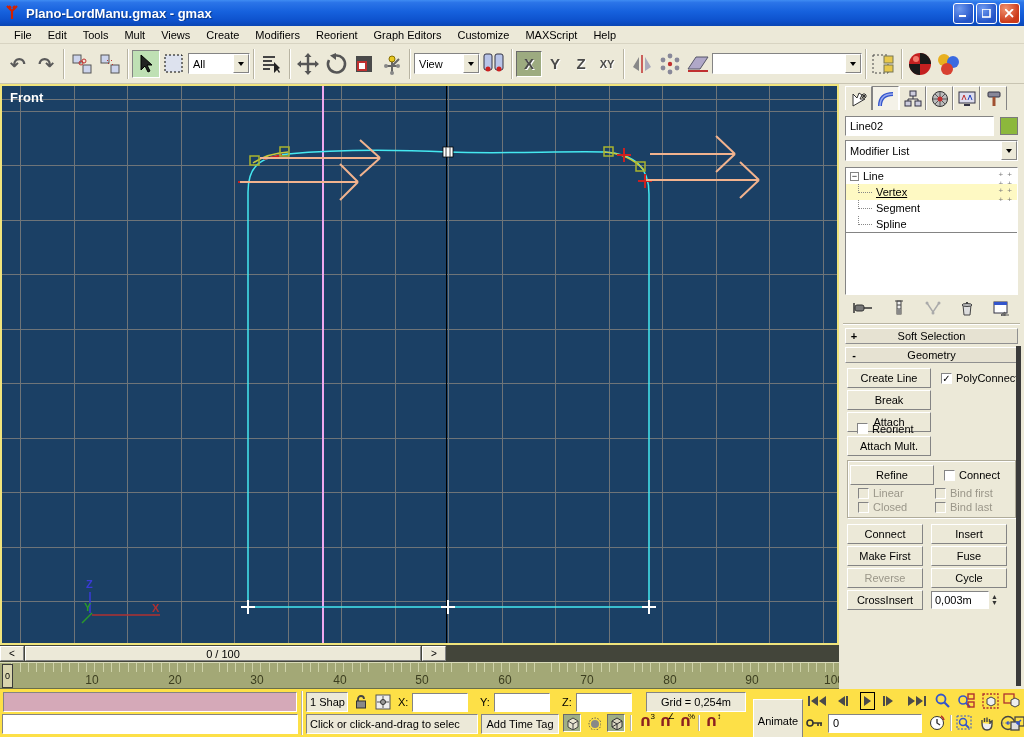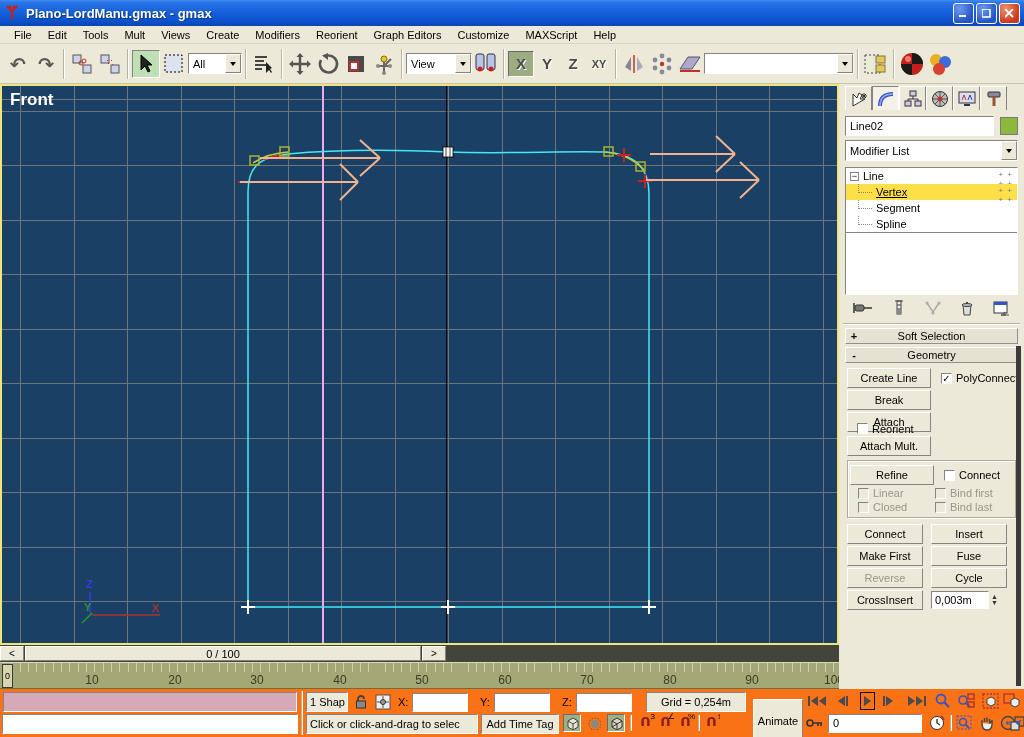--- a/index.html
+++ b/index.html
@@ -44,40 +44,40 @@
     display:flex; align-items:center; justify-content:center; }
   .arr-dn { width:0; height:0; border:3px solid transparent; border-top:4px solid #000; margin-top:3px; }
 
   
   .viewport { position:absolute; left:0; top:84px; width:839px; height:561px;
     border:2px solid #f0e47c; background-color:#1b4065;
     background-image:
       repeating-linear-gradient(90deg,#6e7478 0px,#6e7478 1px,transparent 1px,transparent 53.5px),
       repeating-linear-gradient(0deg,#6e7478 0px,#6e7478 1px,transparent 1px,transparent 54.5px);
     background-position: 18px 0, 0 14px; overflow:hidden; }
-  .vp-label { position:absolute; left:8px; top:4px; color:#fff; font-weight:bold; font-size:17px; }
+  .vp-label { position:absolute; left:8px; top:4px; color:#fff; font-weight:bold; font-size:13px; }
   .pink-line { position:absolute; left:320px; top:0; width:2px; height:100%; background:#efa8ef; }
   .black-line { position:absolute; left:444px; top:0; width:1px; height:100%; background:#000; }
   .shape-svg, .tripod-svg { position:absolute; left:0; top:0; }
 
   
   .panel { position:absolute; left:839px; top:84px; width:185px; height:606px; background:#ece9d8; }
   .ptabs { display:flex; padding:2px 4px 0 6px; height:28px; }
   .ptab { width:27px; height:24px; display:flex; align-items:center; justify-content:center;
     border:1px solid; border-color:#fff #848484 #848484 #fff; border-bottom:none; background:#ece9d8; }
   .ptab.active { background:#f4f2e8; border-color:#848484 #fff #fff #848484; }
   .namerow { display:flex; align-items:center; padding:4px 6px 2px 6px; }
   .inputbox { background:#fff; border:1px solid; border-color:#848484 #fff #fff #848484;
     height:20px; display:flex; align-items:center; padding:0 4px; }
   .swatch { width:18px; height:18px; margin-left:6px; border:1px solid #7a7a7a; }
   .modlist { margin:2px 6px; }
   .stackbox { margin:6px 6px 0 6px; height:128px; background:#fff; border:1px solid;
     border-color:#848484 #fff #fff #848484; overflow:hidden; font-size:11px; }
   .srow { height:16px; display:flex; align-items:center; padding-left:4px; position:relative; }
-  .srow.sel { background:#fde047;text-decoration:underline; }
+  .srow.sel { background:#fef9c3;text-decoration:underline; }
   .collbox { width:9px; height:9px; border:1px solid #848484; font-size:9px; line-height:7px;
     text-align:center; margin-right:4px; background:#fff; }
   .tree { width:14px; height:9px; border-left:1px dotted #888; border-bottom:1px dotted #888;
     margin:0 4px 7px 8px; }
   .ticksicon { position:absolute; right:4px; top:2px; color:#7a7a7a; font-size:8px; letter-spacing:1px;}
   .stacktools { display:flex; align-items:center; justify-content:space-between; padding:4px 14px; height:26px; }
   .pdivider { border-top:1px solid #b8b4a2; border-bottom:1px solid #fff; margin:2px 4px; }
   .rollout-h { margin:3px 6px 0 6px; height:16px; background:#e6e2d2; border:1px solid;
     border-color:#fff #909090 #909090 #fff; display:flex; align-items:center; font-size:11px; }
   .rollout-h .tog { width:16px; text-align:center; font-weight:bold; }
@@ -115,21 +115,21 @@
     background:repeating-linear-gradient(90deg,transparent 0 7.3px,#ced2a8 7.3px 8.3px); }
   .tbl { position:absolute; top:10px; width:60px; text-align:center; color:#3c3e20; font-size:12px; }
   .tbl:nth-of-type(1){left:62px}.tbl:nth-of-type(2){left:145px}.tbl:nth-of-type(3){left:227px}
   .tbl:nth-of-type(4){left:310px}.tbl:nth-of-type(5){left:392px}.tbl:nth-of-type(6){left:475px}
   .tbl:nth-of-type(7){left:557px}.tbl:nth-of-type(8){left:640px}.tbl:nth-of-type(9){left:722px}
   .tbl:nth-of-type(10){left:804px}
   .tb-marker { position:absolute; left:2px; top:1px; width:11px; height:24px; background:#d8d4ae;
     border:1px solid #3a3a3a; font-size:9px; text-align:center; line-height:22px; }
 
   
-  .statusbar { position:absolute; left:0; top:689px; width:1024px; height:48px; background:#f97316; }
+  .statusbar { position:absolute; left:0; top:689px; width:1024px; height:48px; background:#fde047; }
   .listener-pink { position:absolute; left:3px; top:3px; width:294px; height:20px; background:#d5a9b8;
     border:1px solid; border-color:#848484 #fff #fff #848484; }
   .listener-white { position:absolute; left:2px; top:25px; width:296px; height:20px; background:#fff;
     border:1px solid; border-color:#848484 #fff #fff #848484; }
   .sfield { position:absolute; background:#ece9d8; border:1px solid; border-color:#848484 #fff #fff #848484;
     height:20px; display:flex; align-items:center; padding:0 3px; overflow:hidden; white-space:nowrap; }
   .winput { position:absolute; background:#fff; border:1px solid; border-color:#848484 #fff #fff #848484;
     height:19px; }
   .slabel { position:absolute; top:7px; }
   .sicon { position:absolute; width:18px; height:18px; display:flex; align-items:center; justify-content:center; }
@@ -217,21 +217,21 @@
     <div class="ti active">
       <svg width="16" height="20">
           <polygon points="3,1 3,16 7,12 10,18 12,17 9,11 14,11" fill="#222" stroke="#000"></polygon>
         </svg>
     </div>
     <div class="ti">
       <svg width="20" height="20">
           <rect x="1" y="1" width="17" height="17" fill="#dde2ee" stroke="#000" stroke-dasharray="2,2"></rect>
         </svg>
     </div>
-    <div class="combo" style="width:54px">
+    <div class="combo" style="width:62px">
       <span class="cval">All</span>
       <span class="carr">
           <span class="arr-dn"></span>
         </span>
     </div>
     <div class="tsep"></div>
     <div class="ti">
       <svg width="22" height="20">
           <path d="M2,3 h12 M2,7 h9 M2,11 h12 M2,15 h7" stroke="#444" stroke-width="2"></path>
           <polygon points="13,8 13,19 16,16 18,19 19,18 17,15 19,14" fill="#222"></polygon>

